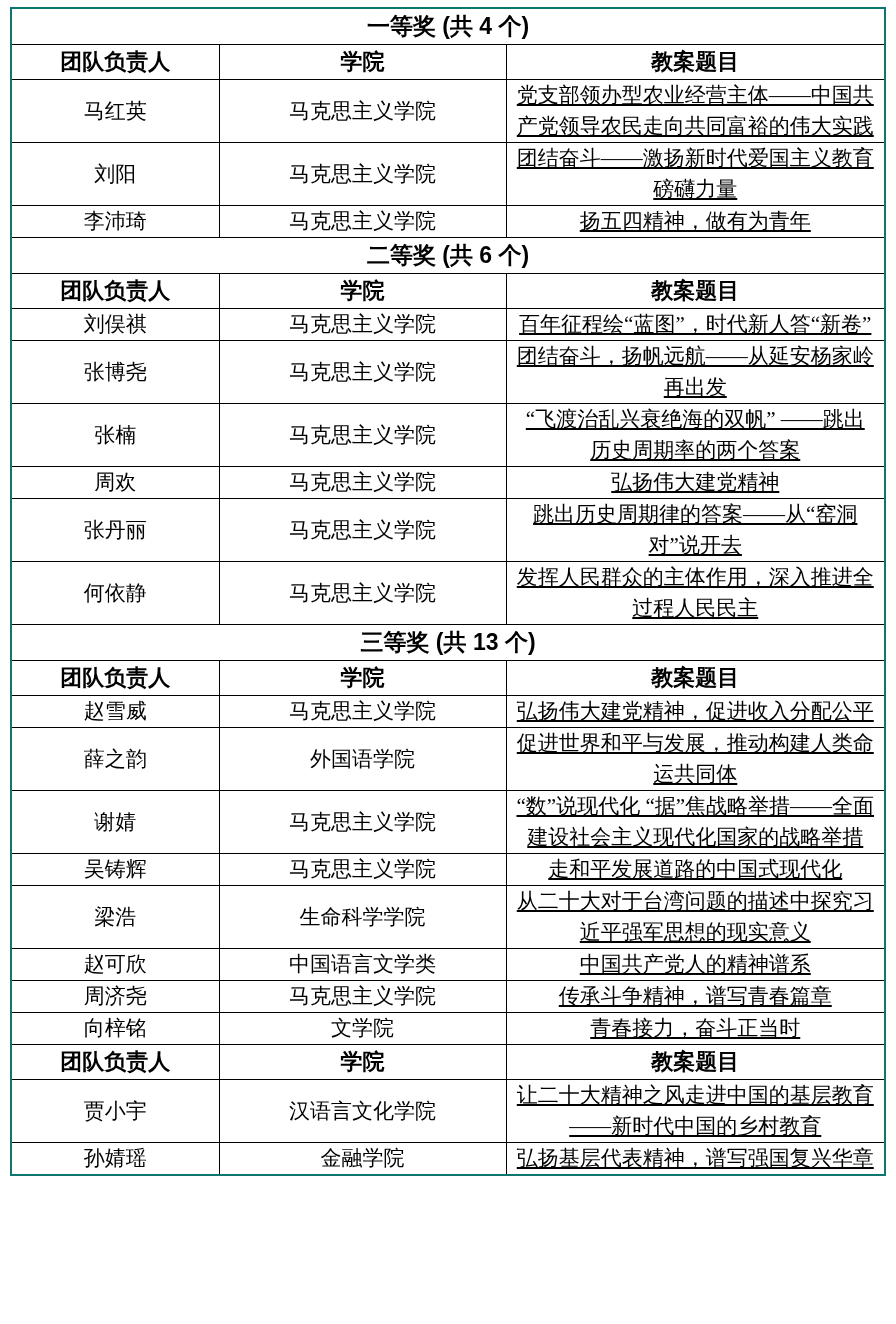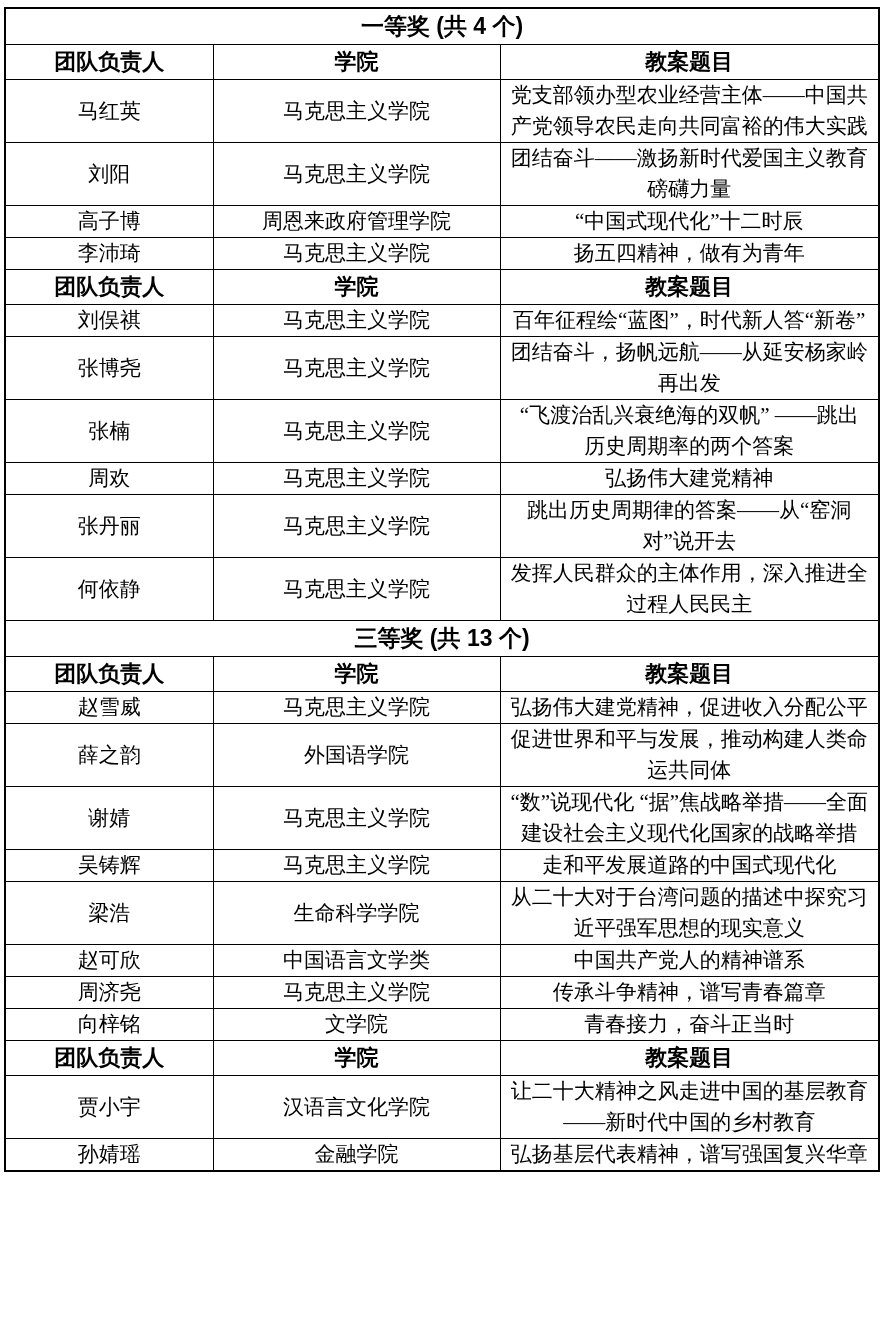--- a/index.html
+++ b/index.html
@@ -14,22 +14,22 @@
   }
   .page {
     width: 896px;
     height: 1324px;
     overflow: hidden;
   }
   table.awards-table {
     border-collapse: collapse;
     table-layout: fixed;
     width: 874px;
-    margin: 7px 0 0 4px;
-    border: 2px solid #000000;
+    margin: 7px 0 0 10px;
+    border: 2px solid #0f766e;
   }
   col.c1 { width: 208px; }
   col.c2 { width: 287px; }
   col.c3 { width: 379px; }
   td {
     border: 1px solid #000000;
     text-align: center;
     vertical-align: middle;
     font-size: 21px;
     line-height: 31px;
@@ -48,20 +48,21 @@
     font-family: "Liberation Sans", sans-serif;
     font-weight: bold;
     font-size: 22px;
     line-height: 34px;
   }
   tr.data-row td {
     height: 31px;
   }
   tr.data-row td:nth-child(3) {
     padding: 0 9px;
+    text-decoration: underline;
   }
 </style>
 </head>
 <body>
 
 <div class="page">
   <table class="awards-table">
     <colgroup>
       <col class="c1">
       <col class="c2">
@@ -80,28 +81,26 @@
           <td>马红英</td>
           <td>马克思主义学院</td>
           <td>党支部领办型农业经营主体——中国共产党领导农民走向共同富裕的伟大实践</td>
         </tr>
         <tr class="data-row">
           <td>刘阳</td>
           <td>马克思主义学院</td>
           <td>团结奋斗——激扬新时代爱国主义教育磅礴力量</td>
         </tr>
         <tr class="data-row">
-          <td>高子博</td>
-          <td>周恩来政府管理学院</td>
-          <td>“中国式现代化”十二时辰</td>
-        </tr>
-        <tr class="data-row">
           <td>李沛琦</td>
           <td>马克思主义学院</td>
           <td>扬五四精神，做有为青年</td>
+        </tr>
+        <tr class="section-row">
+          <td colspan="3">二等奖 (共 6 个)</td>
         </tr>
         <tr class="header-row">
           <td>团队负责人</td>
           <td>学院</td>
           <td>教案题目</td>
         </tr>
         <tr class="data-row">
           <td>刘俣祺</td>
           <td>马克思主义学院</td>
           <td>百年征程绘“蓝图”，时代新人答“新卷”</td>

